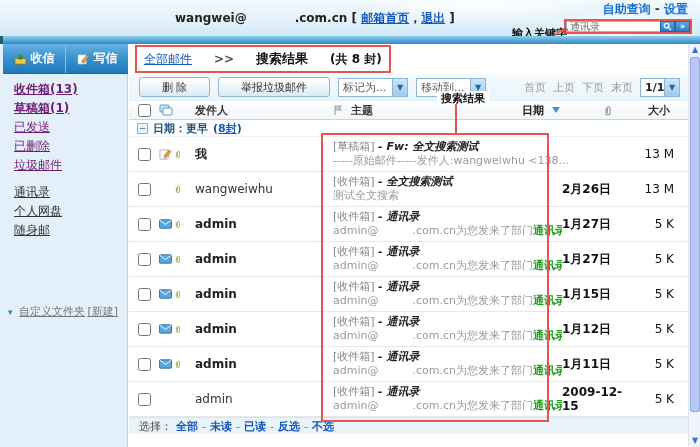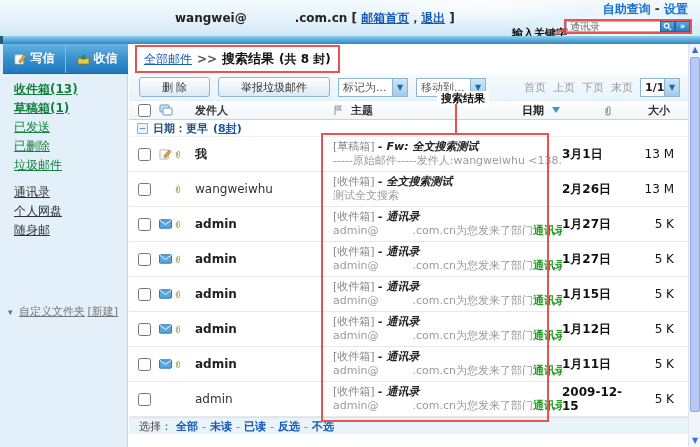--- a/index.html
+++ b/index.html
@@ -39,34 +39,34 @@
   .sidebar { position:absolute; left:0; top:44px; width:128px; height:403px; background:#e3f0f9;
      border-right:1px solid #bcd8ea; }
   .edge { position:absolute; left:0; top:36px; width:3px; height:411px; background:#1b5e76; }
   .sb-btns { position:absolute; left:3px; top:0; width:125px; height:30px;
      background:linear-gradient(180deg,#66b2e2 0%,#3b93cf 45%,#1f78ba 100%);
      display:flex; align-items:center; border-bottom:1px solid #1a6aa6; }
   .sb-btn { flex:1; display:flex; align-items:center; justify-content:center; gap:4px;
      color:#fff; font-weight:bold; font-size:12px; cursor:pointer; height:100%; }
   .sb-btn + .sb-btn { border-left:1px solid #7fc0e6; }
   .folders { position:absolute; left:14px; top:40px; width:110px; }
-  .folders a { display:block; color:#15803d; text-decoration:underline; margin-bottom:8px;
+  .folders a { display:block; color:#701a75; text-decoration:underline; margin-bottom:8px;
      font-size:12px; line-height:11px; cursor:pointer; }
   .folders a.cnt { font-weight:bold; }
   .folders .sep { height:8px; }
   .folders a.app { color:#333; }
   .customrow { position:absolute; left:8px; top:260px; width:116px; color:#777; font-size:11px; }
   .customrow .chev { color:#2a7fae; font-size:9px; margin-right:3px; }
   .customrow a { color:#777; text-decoration:underline; }
   .customrow .newlink { position:absolute; right:6px; top:0; }
 
   
   .main { position:absolute; left:129px; top:44px; width:559px; height:403px; background:#fff; }
   .crumbs { height:30px; display:flex; align-items:center; padding-left:6px; }
-  .crumb-box { display:inline-flex; align-items:center; gap:5px; border:2px solid #e8524f;
+  .crumb-box { display:inline-flex; align-items:center; gap:22px; border:2px solid #e8524f;
      padding:3px 7px; background:#fff; }
   .crumb-box .t { font-weight:bold; font-size:13px; color:#111; }
   .crumb-box .c { font-weight:bold; color:#111; }
   .crumb-box .s { color:#555; font-weight:bold; }
 
   .toolbar { height:26px; display:flex; align-items:center; gap:8px; padding:0 8px 0 10px;
      background:linear-gradient(180deg,#f6fbfe,#e9f4fb); }
   .tbtn { border:1px solid #8fb5d2; border-radius:3px; background:linear-gradient(180deg,#fff,#dceaf4);
      font-weight:normal; color:#333; font-size:11px; padding:2px 22px; height:20px; cursor:pointer; }
   .dd { display:flex; align-items:center; border:1px solid #8fb5d2; background:#fff; height:19px;
@@ -161,31 +161,31 @@
   <div class="kw-line"></div>
 </div>
 
 <div class="band"></div>
 <div class="edge"></div>
 
 <div class="sidebar">
   <div class="sb-btns">
     <span class="sb-btn">
       <svg width="13" height="12" viewBox="0 0 14 13">
+          <rect x="1" y="6" width="12" height="6" rx="1" fill="#e8c94a" stroke="#8a7218" stroke-width="0.8"></rect>
+          <path d="M7 1 v5 M4.6 4 L7 6.6 L9.4 4" stroke="#2e8b2e" stroke-width="1.6" fill="none"></path>
+        </svg>
+      <span>收信</span>
+    </span>
+    <span class="sb-btn">
+      <svg width="13" height="12" viewBox="0 0 14 13">
           <rect x="1" y="2" width="9" height="10" rx="1" fill="#fff" stroke="#9bb" stroke-width="0.8"></rect>
           <path d="M5 9 L11 2 L13 4 L7 11 Z" fill="#e8a23c" stroke="#9a6a18" stroke-width="0.7"></path>
         </svg>
       <span>写信</span>
-    </span>
-    <span class="sb-btn">
-      <svg width="13" height="12" viewBox="0 0 14 13">
-          <rect x="1" y="6" width="12" height="6" rx="1" fill="#e8c94a" stroke="#8a7218" stroke-width="0.8"></rect>
-          <path d="M7 1 v5 M4.6 4 L7 6.6 L9.4 4" stroke="#2e8b2e" stroke-width="1.6" fill="none"></path>
-        </svg>
-      <span>收信</span>
     </span>
   </div>
   <div class="folders">
     <a class="cnt">收件箱(13)</a>
     <a class="cnt">草稿箱(1)</a>
     <a>已发送</a>
     <a>已删除</a>
     <a>垃圾邮件</a>
     <div class="sep"></div>
     <a class="app">通讯录</a>
@@ -279,21 +279,20 @@
         </svg>
       <svg width="7" height="11" viewBox="0 0 9 12">
           <path d="M3 3 v5 a2 2 0 0 0 4 0 V3 a1.3 1.3 0 0 0 -2.6 0 v5" fill="none" stroke="#b09a50" stroke-width="1.1"></path>
         </svg>
     </span>
     <span class="c-sender">我</span>
     <span class="c-subj">
       <div class="subj-line"><span class="tag">[草稿箱]</span> <b>- Fw: 全文搜索测试</b></div>
       <div class="prev-line">-----原始邮件-----发件人:wangweiwhu &lt;138...</div>
     </span>
-    <span class="c-date">3月1日</span>
     <span class="c-size">13 M</span>
   </div>
 
   <div class="mrow read">
     <span class="c-check">
         <input type="checkbox" style="">
       </span>
     <span class="c-icons" style="justify-content:flex-end; padding-right:14px;">
       <svg width="7" height="11" viewBox="0 0 9 12">
           <path d="M3 3 v5 a2 2 0 0 0 4 0 V3 a1.3 1.3 0 0 0 -2.6 0 v5" fill="none" stroke="#b09a50" stroke-width="1.1"></path>

